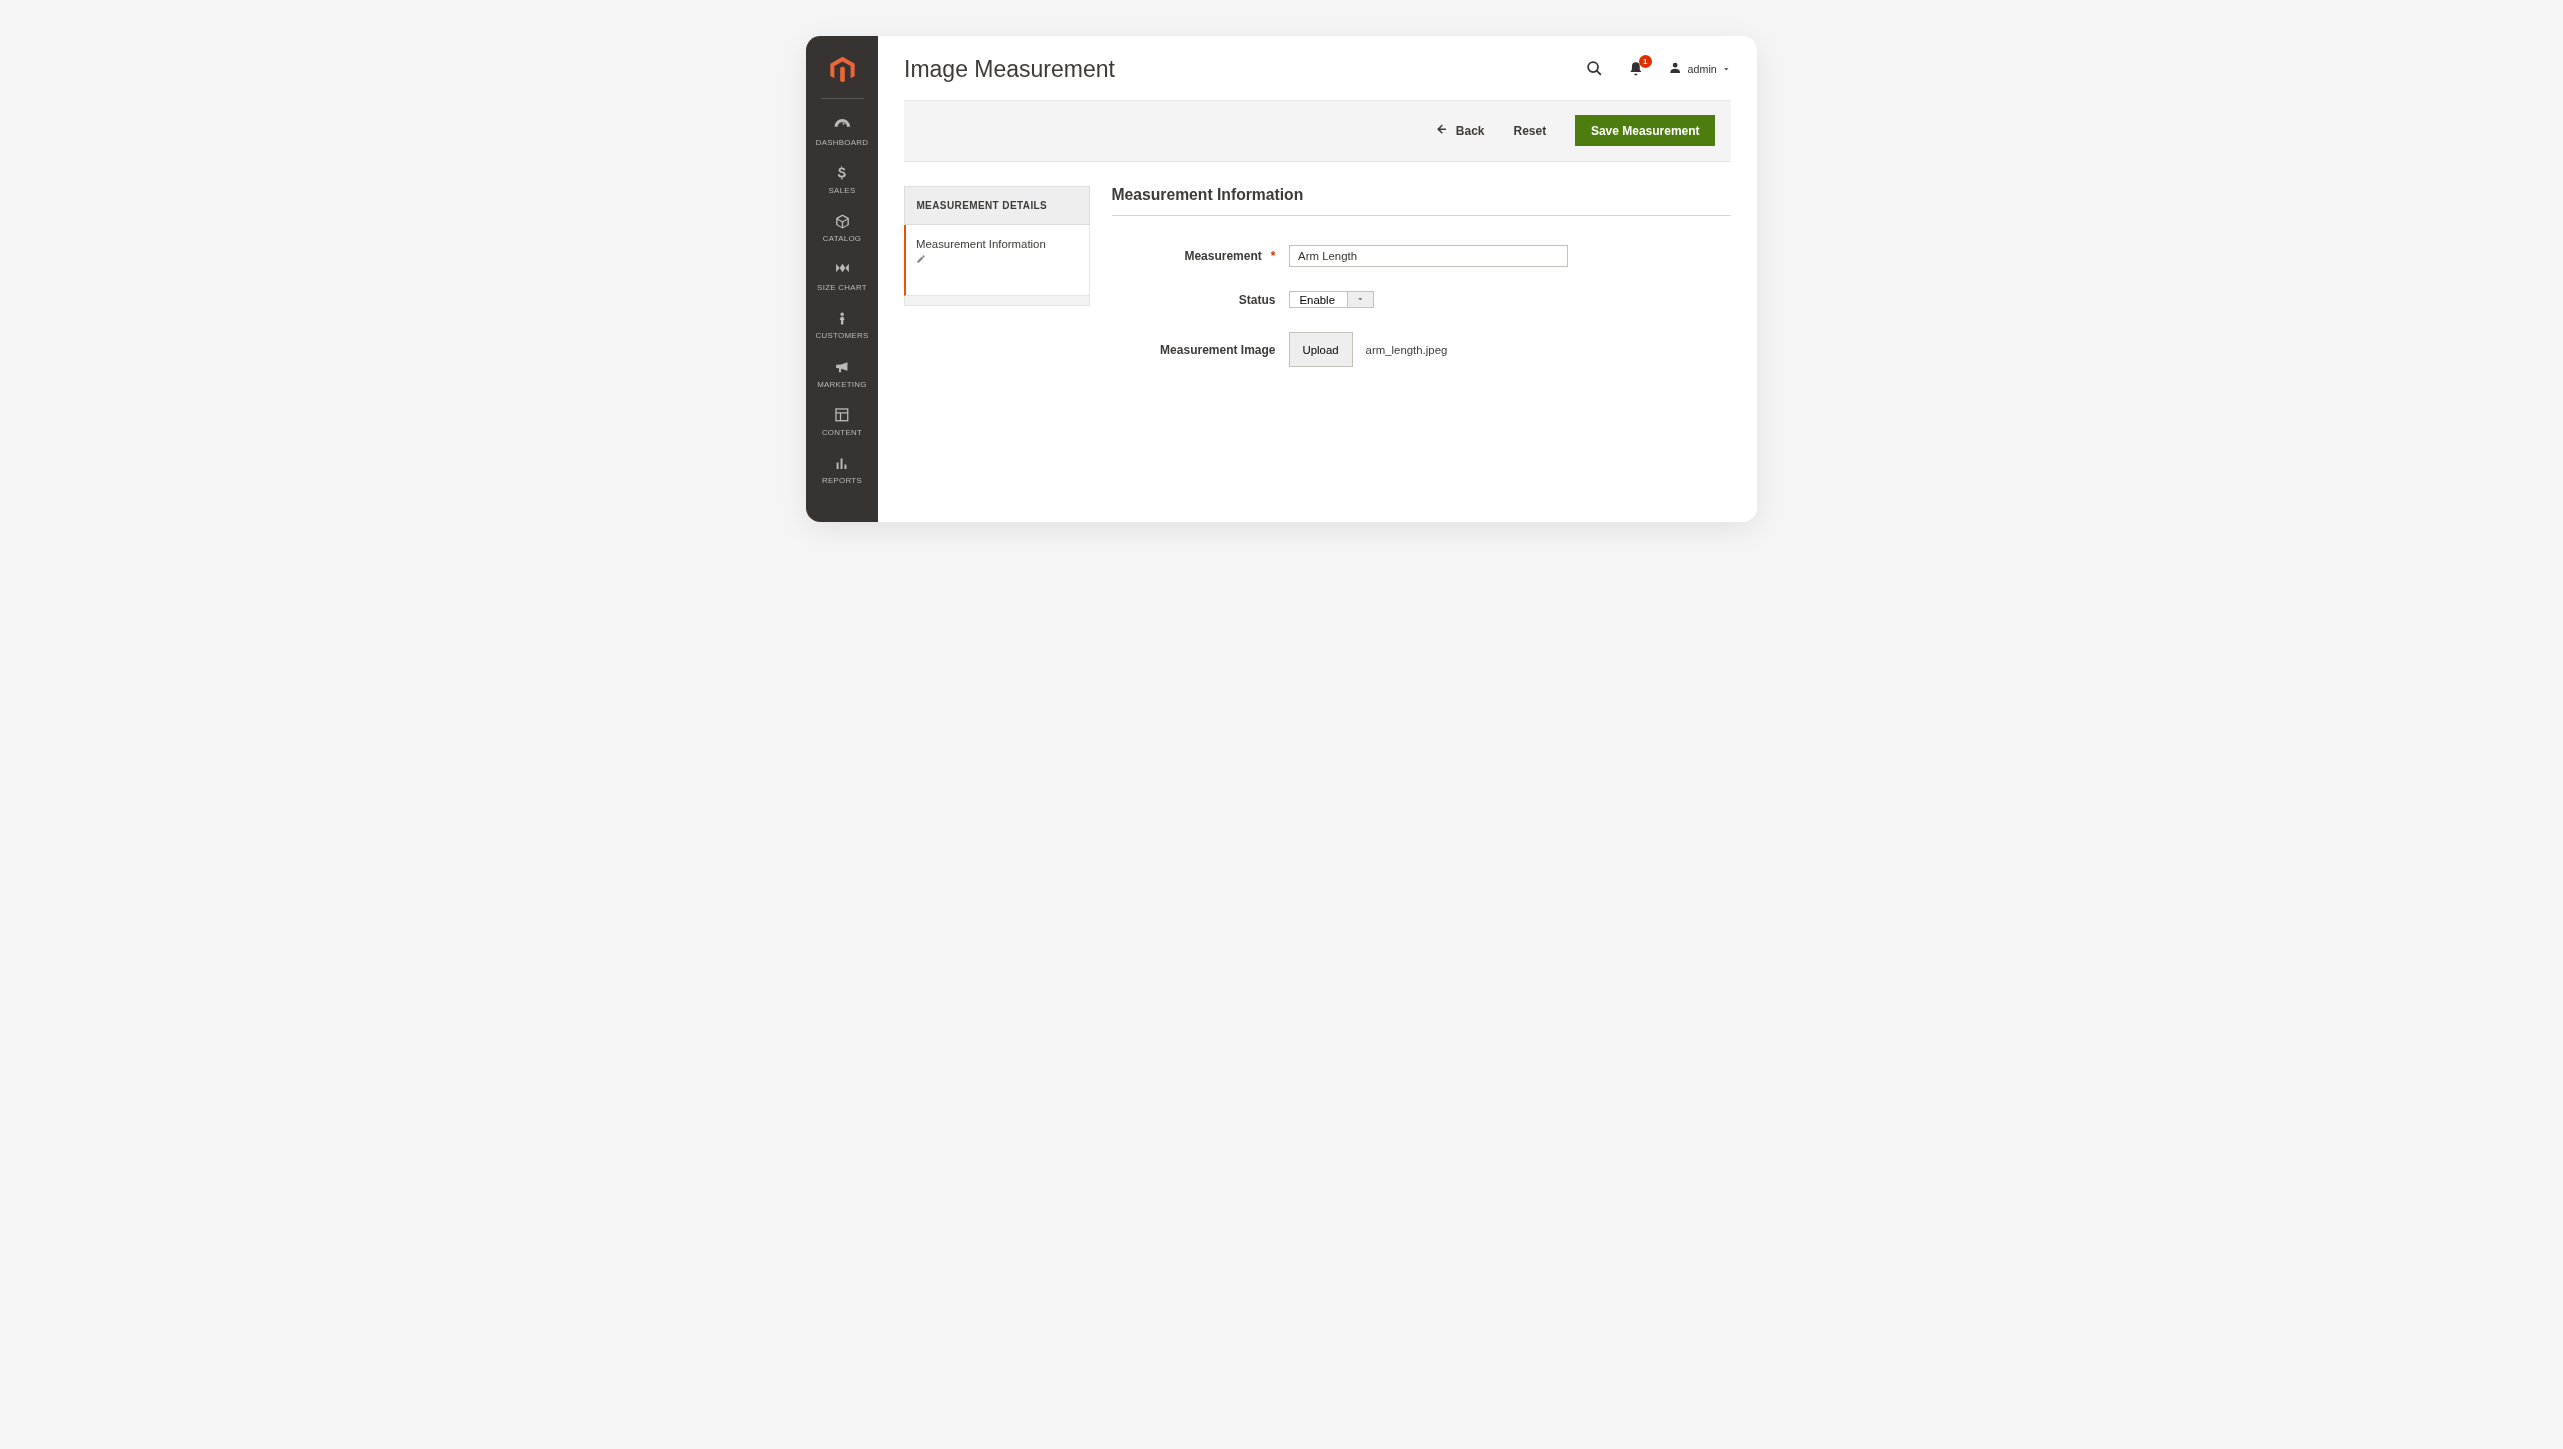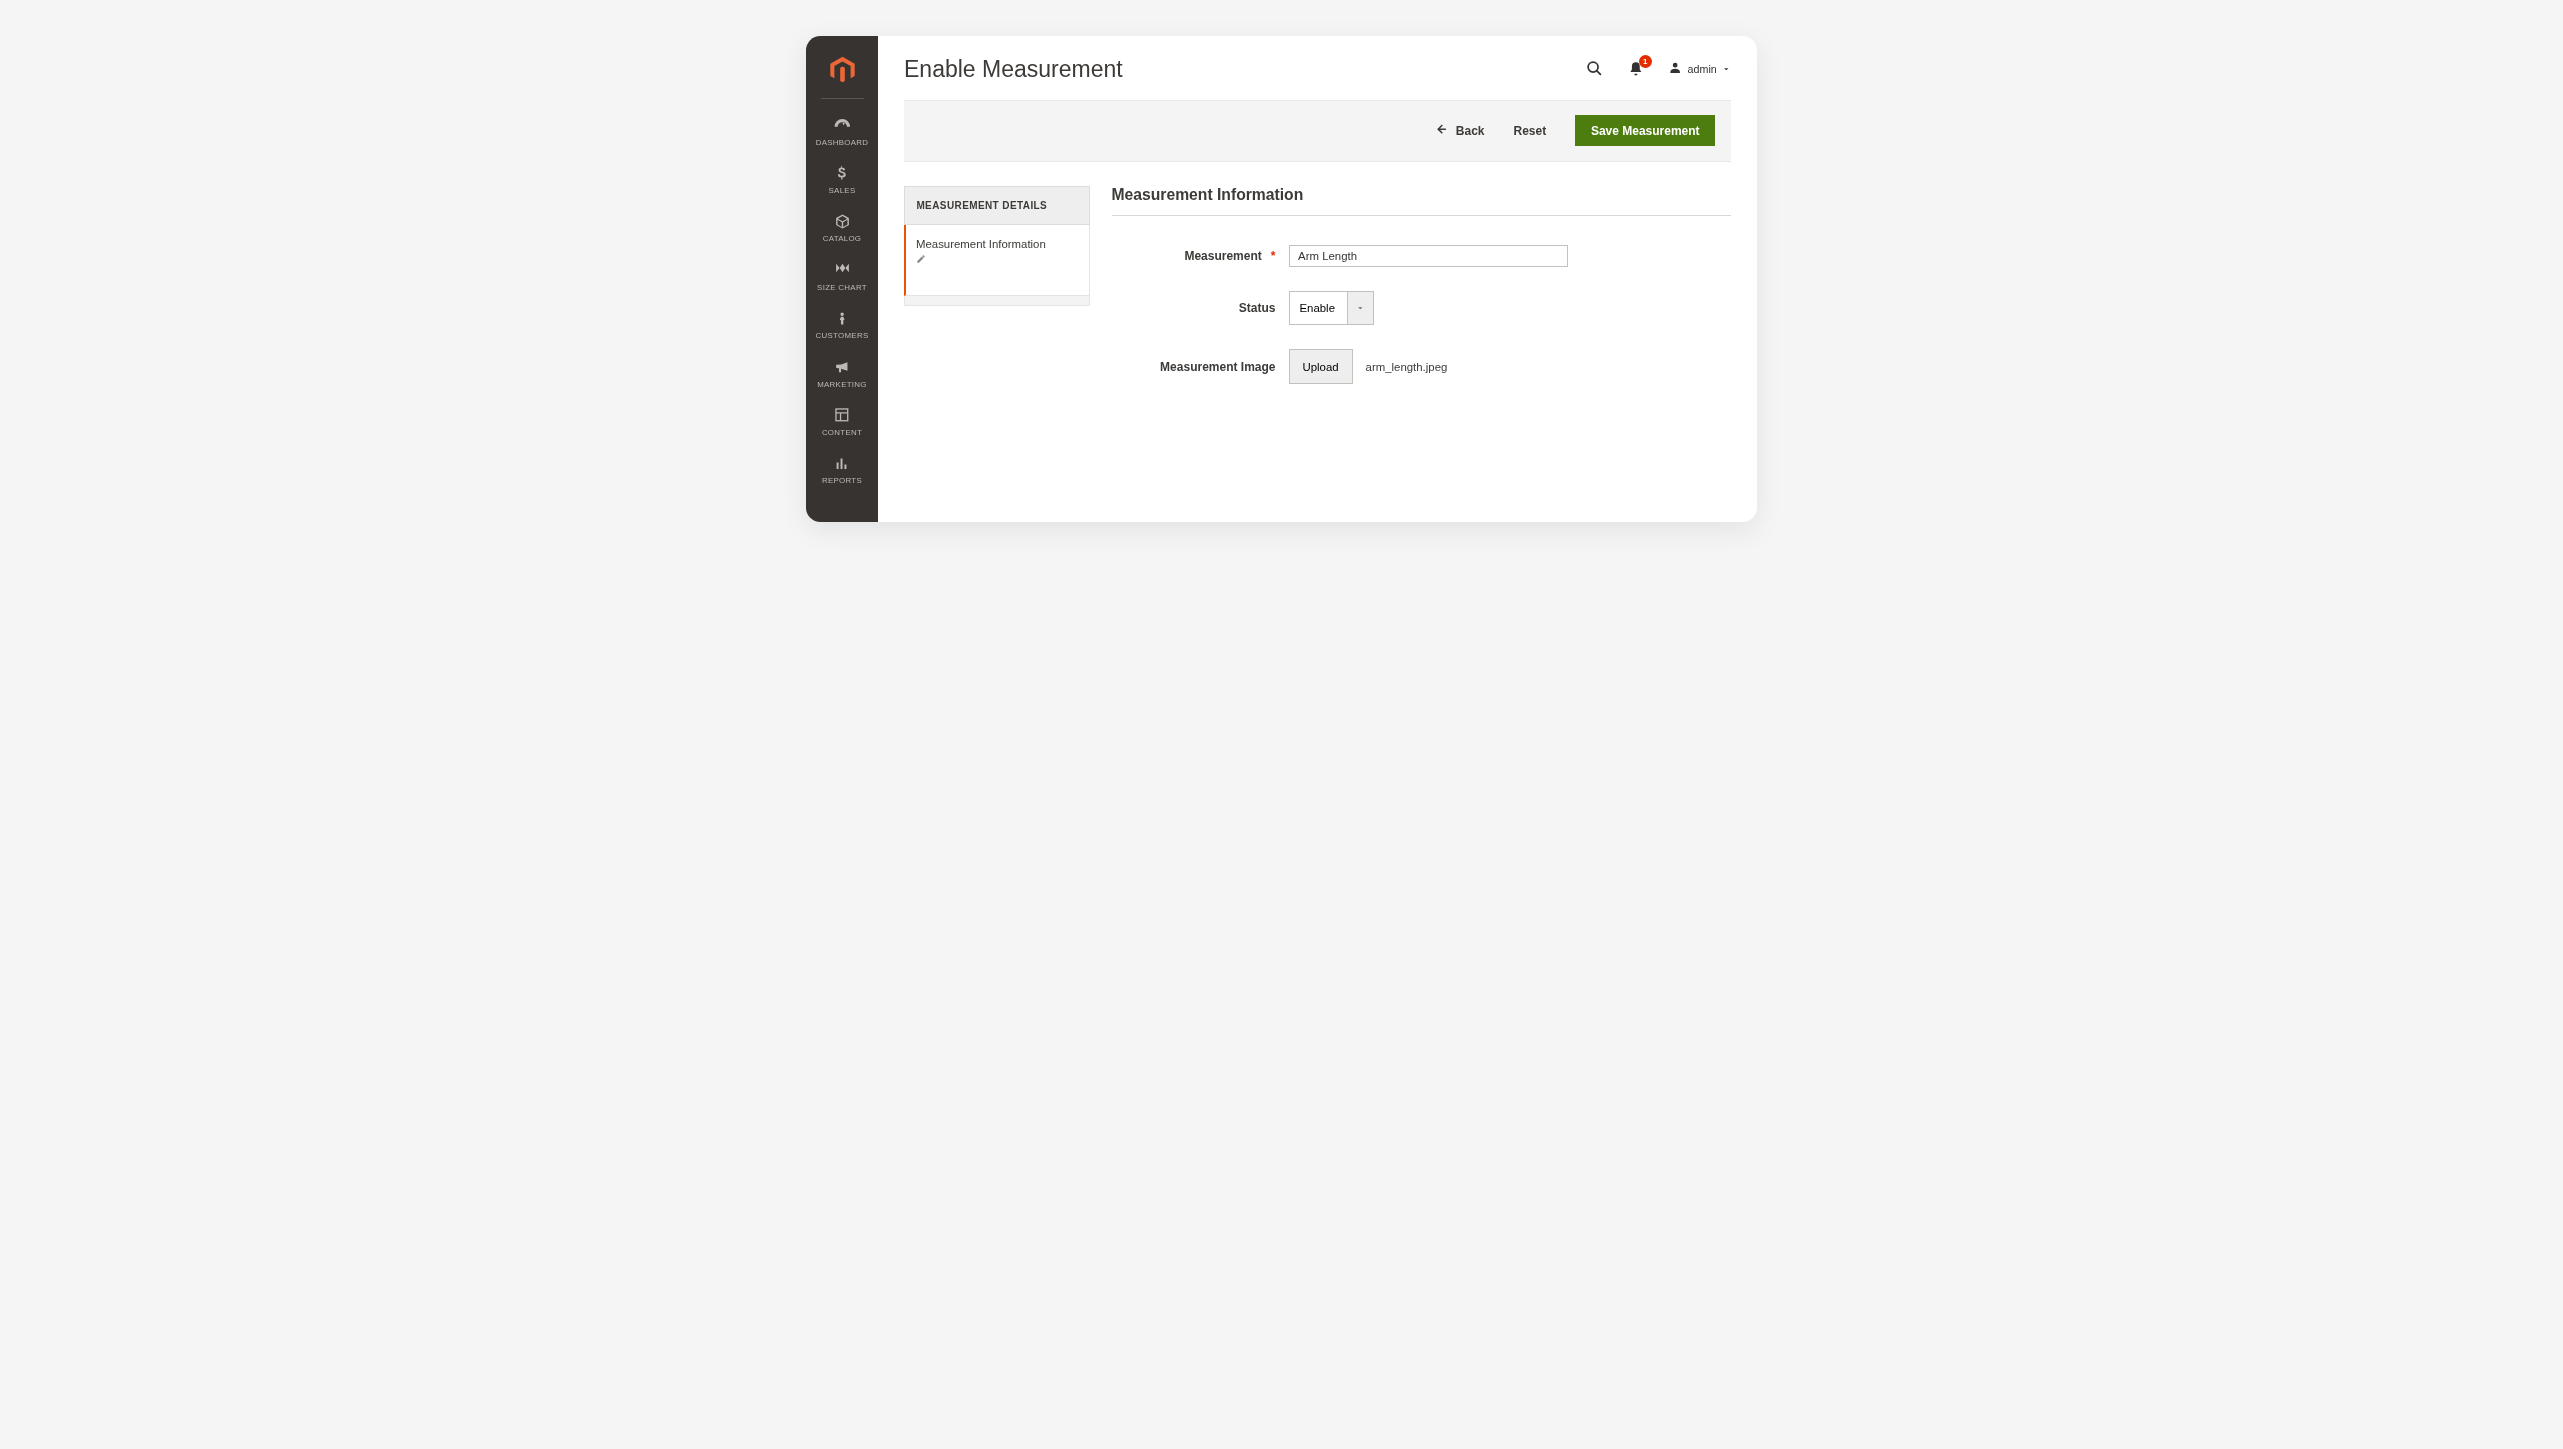--- a/index.html
+++ b/index.html
@@ -184,21 +184,21 @@
     width: 279px;
     height: 22px;
     border:0.7px solid #c4c0bc;
     padding: 0 8.6px;
     font-size:11.4px;
     color:#333;
   }
   .select-wrap {
     display:flex;
     border:0.7px solid #c4c0bc;
-    height:34px;
+    height:17px;
   }
   .select-value {
     padding: 0 10px;
     display:flex;align-items:center;
     font-size:11.4px;
     min-width: 57px;
   }
   .select-caret {
     width:26px;
     background:#eeeeee;
@@ -303,21 +303,21 @@
             <path d="M4 20V10h3v10zm6 0V4h3v16zm6 0v-7h3v7z"></path>
           </svg>
       </span>
       <span class="label">REPORTS</span>
     </div>
   </aside>
 
   <main class="main">
 
     <div class="header-row">
-      <h1 class="page-title">Enable Measurement</h1>
+      <h1 class="page-title">Image Measurement</h1>
       <div class="header-actions">
         <div class="icon-btn">
           <span>
             <svg viewBox="0 0 24 24" width="17" height="17" fill="none" stroke="#333" stroke-width="2.5">
                 <circle cx="10" cy="10" r="7"></circle>
                 <line x1="15" y1="15" x2="21" y2="21"></line>
               </svg>
           </span>
         </div>
         <div class="icon-btn">

